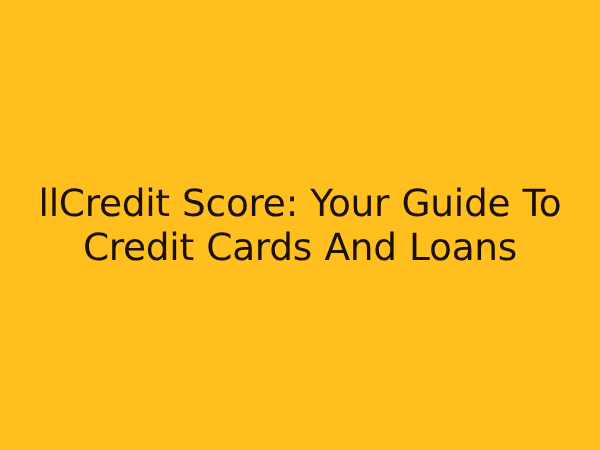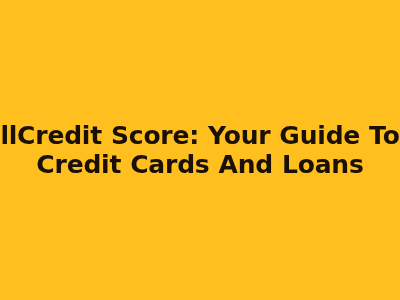--- a/index.html
+++ b/index.html
@@ -34,21 +34,21 @@
   }
 
   #page-title {
     display: block;
     width: 420px;
     margin: 0;
     padding: 0;
     text-align: center;
     color: #1A1008;
     font-family: "DejaVu Sans", sans-serif;
-    font-weight: 700;
+    font-weight: 400;
     font-size: 25px;
     line-height: 29px;
     letter-spacing: -0.2px;
     white-space: normal;
     word-spacing: 0.5px;
   }
 </style>
 </head>
 <body>
 

